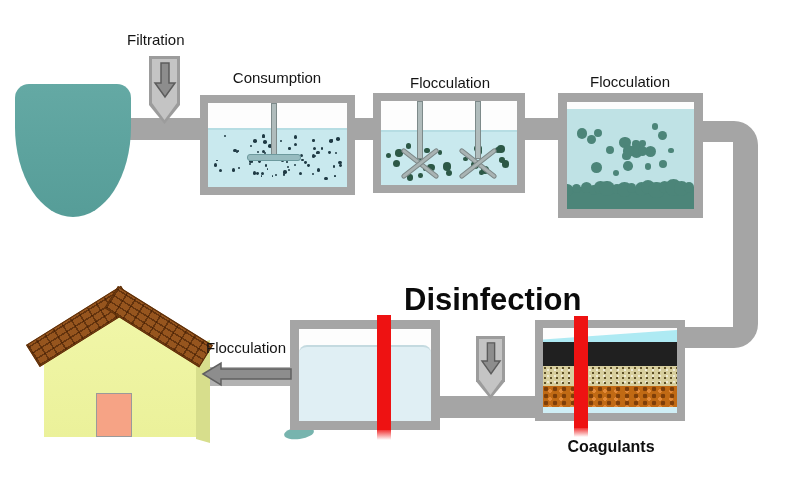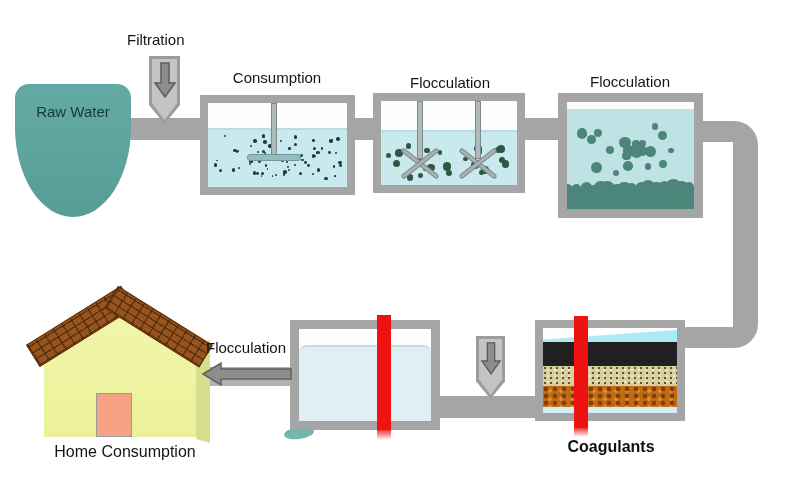--- a/index.html
+++ b/index.html
@@ -87,21 +87,20 @@
 <body>
 
 <div id="stage">
 
   <div class="pipe" style="left:125px;top:118px;width:440px;height:22px;"></div>
   <div class="pipe-c"></div>
   <div class="pipe" style="left:425px;top:396px;width:125px;height:22px;"></div>
   <div class="pipe" style="left:197px;top:367px;width:100px;height:19px;background:#b2b2b2;"></div>
 
   <div class="blob"></div>
-  <div class="blob-label">Raw Water</div>
 
   <div class="lbl" style="left:127px;top:31px;">Filtration</div>
   <div class="pointer" style="left:149px;top:56px;width:31px;height:68px;">
     <div class="outer"></div>
     <div class="inshape"></div>
     <svg width="24" height="44" viewBox="0 0 24 44">
       <polygon points="8,2 16,2 16,22 22,22 12,36 2,22 8,22" fill="#8d8d8d" stroke="#5c5c5c" stroke-width="1.5"></polygon>
     </svg>
   </div>
 
@@ -268,20 +267,21 @@
           <div class="dot" style="height: 14.6838px; width: 14.6838px; left: 73.7061px; top: -7.21994px; background: rgb(76, 133, 121);"></div>
           <div class="dot" style="height: 16.5094px; width: 16.5094px; left: 81.3281px; top: -5.4646px; background: rgb(76, 133, 121);"></div>
           <div class="dot" style="height: 11.8684px; width: 11.8684px; left: 91.5972px; top: -5.74635px; background: rgb(76, 133, 121);"></div>
           <div class="dot" style="height: 16.9519px; width: 16.9519px; left: 97.9825px; top: -8.1999px; background: rgb(76, 133, 121);"></div>
           <div class="dot" style="height: 14.6847px; width: 14.6847px; left: 107.082px; top: -5.78949px; background: rgb(76, 133, 121);"></div>
           <div class="dot" style="height: 10.4077px; width: 10.4077px; left: 116.531px; top: -4.87545px; background: rgb(76, 133, 121);"></div>
         </div>
     </div>
   </div>
 
+  <div class="lbl big" style="left:404px;top:282px;">Disinfection</div>
   <div class="pointer" style="left:476px;top:336px;width:29px;height:63px;">
     <div class="outer"></div>
     <div class="inshape"></div>
     <svg width="22" height="40" viewBox="0 0 24 44">
       <polygon points="8,2 16,2 16,22 22,22 12,36 2,22 8,22" fill="#8d8d8d" stroke="#5c5c5c" stroke-width="1.5"></polygon>
     </svg>
   </div>
 
   <div class="tank" style="left:290px;top:320px;width:150px;height:110px;border-width:9px;">
     <div class="inner">
@@ -308,15 +308,14 @@
   <div class="lbl" style="left:206px;top:339px;">Flocculation</div>
   <svg class="dist-arrow" style="left:199px;top:361px;" width="96" height="26" viewBox="0 0 96 26">
     <polygon points="4,13 22,2 22,8 92,8 92,18 22,18 22,24" fill="#8d8d8d" stroke="#606060" stroke-width="1.5"></polygon>
   </svg>
 
   <div class="gable"></div>
   <div class="house-side"></div>
   <div class="roof left"></div>
   <div class="roof right"></div>
   <div class="door"></div>
-  <div class="lbl center" style="left:125px;top:443px;font-size:16px;">Home Consumption</div>
 
 </div>
 
 </body></html>

